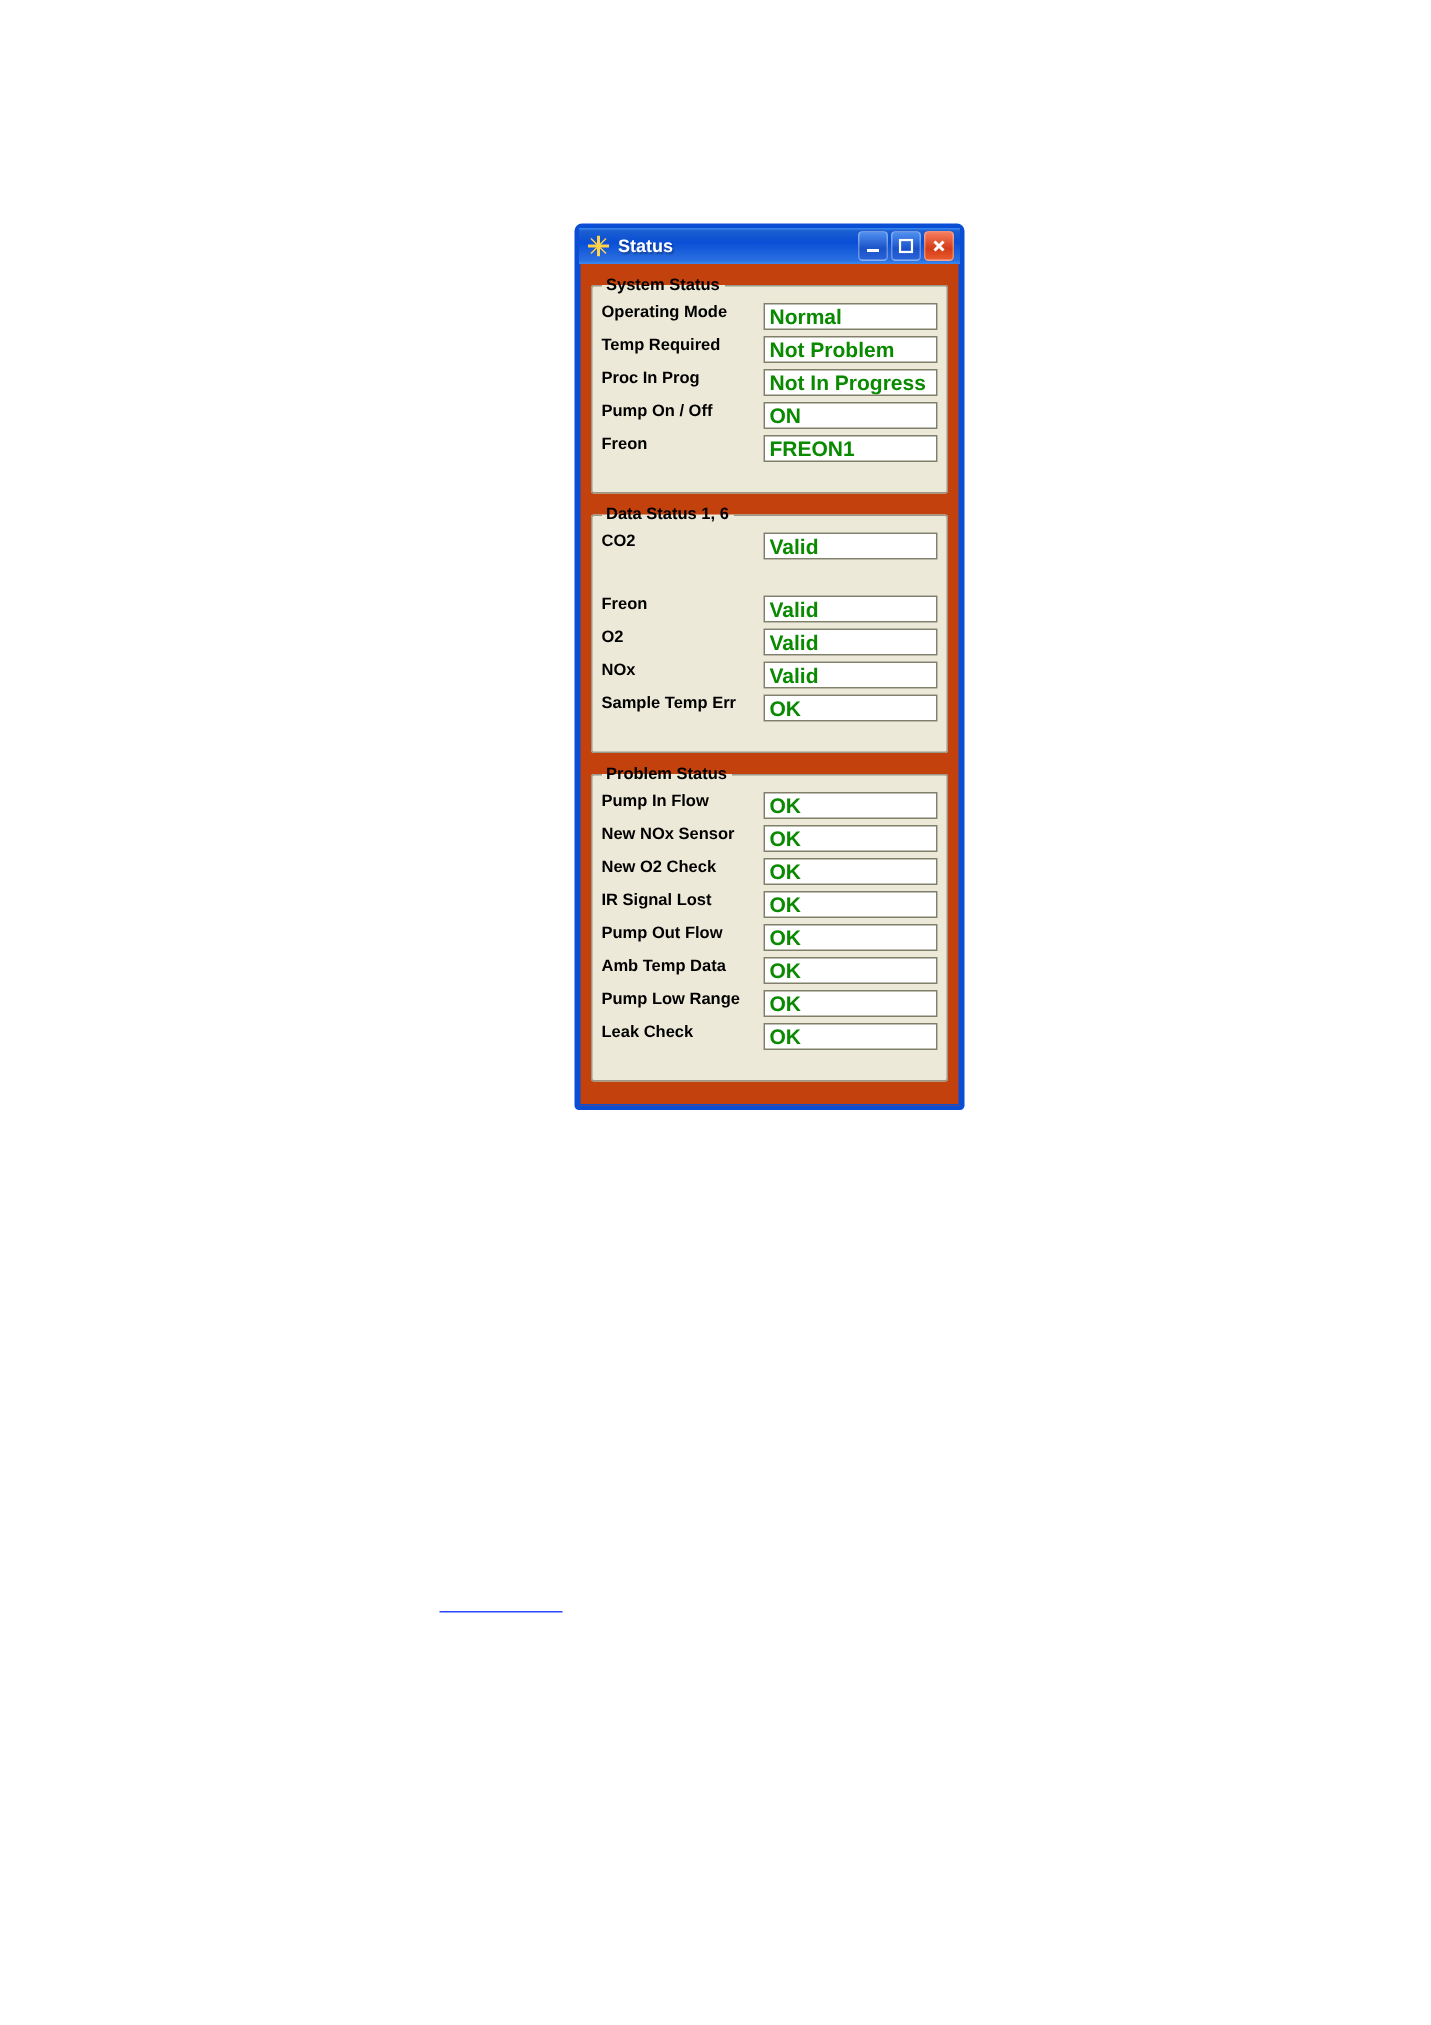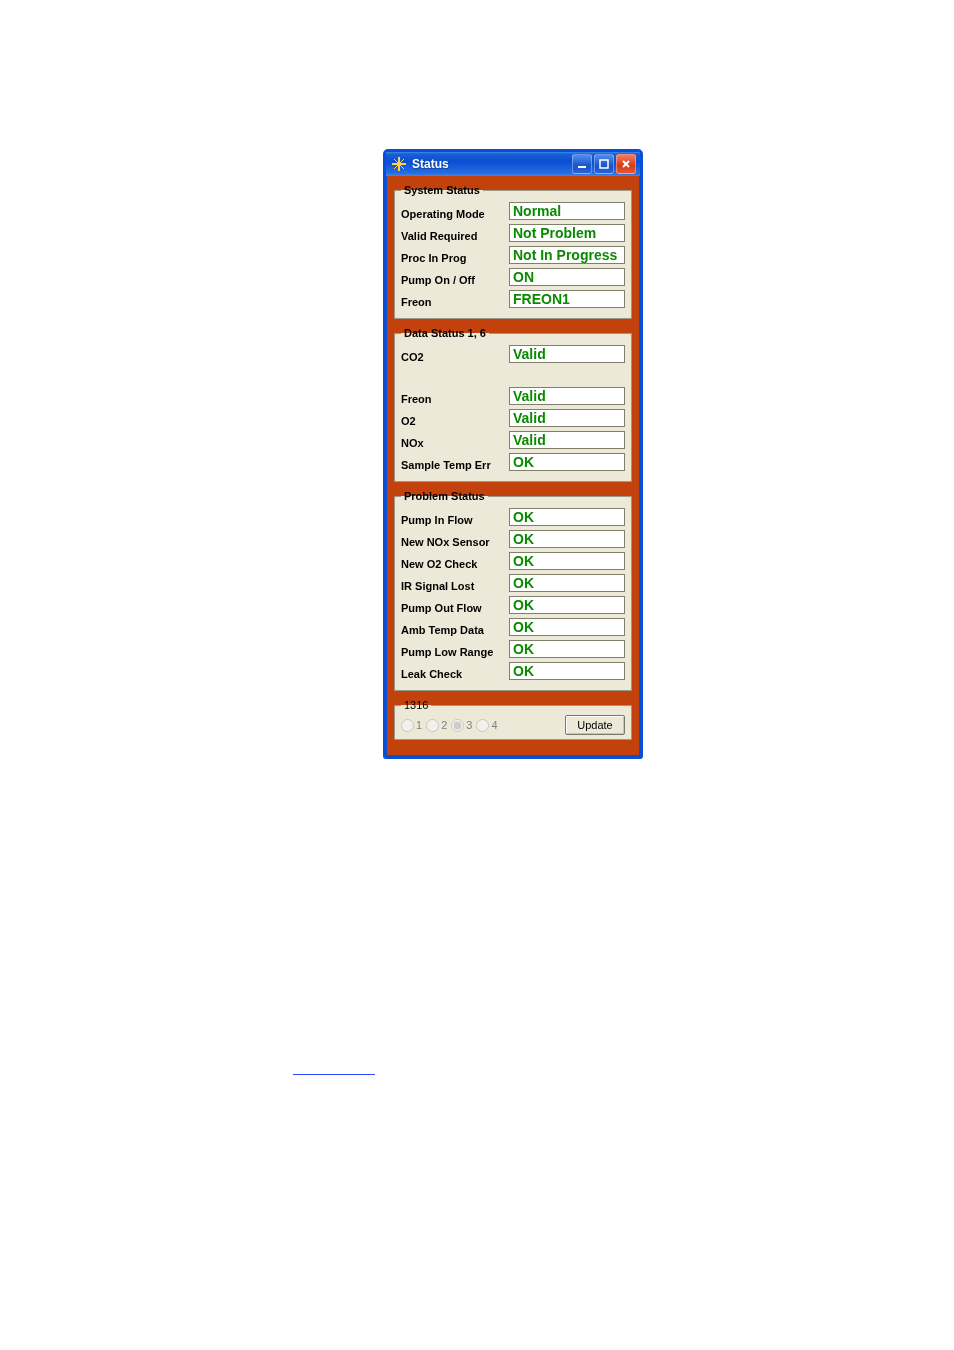--- a/index.html
+++ b/index.html
@@ -62,32 +62,32 @@
     background: linear-gradient(to bottom, #f57b5d, #d43c16 60%, #e85b2e);
   }
   .win-btn svg { display:block; }
   .client {
     padding: 8px 8px 8px 8px;
   }
   fieldset.groupbox {
     border: 1px solid #9a9887;
     border-radius: 2px;
     margin: 0 0 8px 0;
-    padding: 6px 6px 10px 6px;
+    padding: 6px 6px 20px 6px;
     background: #ece9d8;
   }
   fieldset.groupbox > legend {
     padding: 0 3px;
     font-weight: bold;
     font-size: 11px;
     color: #000;
   }
   .row {
     display: flex;
-    align-items: flex-end;
+    align-items: flex-start;
     margin-bottom: 4px;
   }
   .row:last-child { margin-bottom: 0; }
   .row .lbl {
     width: 108px;
     font-weight: bold;
     font-size: 11px;
     color: #000;
   }
   .row .val {
@@ -178,21 +178,21 @@
 
   <div class="client">
 
     <fieldset class="groupbox">
       <legend>System Status</legend>
       <div class="row">
         <span class="lbl">Operating Mode</span>
         <span class="val">Normal</span>
       </div>
       <div class="row">
-        <span class="lbl">Valid Required</span>
+        <span class="lbl">Temp Required</span>
         <span class="val">Not Problem</span>
       </div>
       <div class="row">
         <span class="lbl">Proc In Prog</span>
         <span class="val">Not In Progress</span>
       </div>
       <div class="row">
         <span class="lbl">Pump On / Off</span>
         <span class="val">ON</span>
       </div>
@@ -258,41 +258,17 @@
       <div class="row">
         <span class="lbl">Pump Low Range</span>
         <span class="val">OK</span>
       </div>
       <div class="row">
         <span class="lbl">Leak Check</span>
         <span class="val">OK</span>
       </div>
     </fieldset>
 
-    <fieldset class="groupbox" style="padding:4px 6px;">
-      <legend style="font-weight:normal;color:#000;">1316</legend>
-      <div class="footer-row">
-        <span class="radios">
-          <label>
-            <input type="radio" name="opt" disabled="" style="">
-            <span>1</span>
-          </label>
-          <label>
-            <input type="radio" name="opt" disabled="" style="">
-            <span>2</span>
-          </label>
-          <label>
-            <input type="radio" name="opt" checked="" disabled="" style="">
-            <span>3</span>
-          </label>
-          <label>
-            <input type="radio" name="opt" disabled="" style="">
-            <span>4</span>
-          </label>
-        </span>
-        <button class="update-btn">Update</button>
-      </div>
-    </fieldset>
 
   </div>
 </div>
 
 <div class="hidden-underline"></div>
 
 </body></html>

